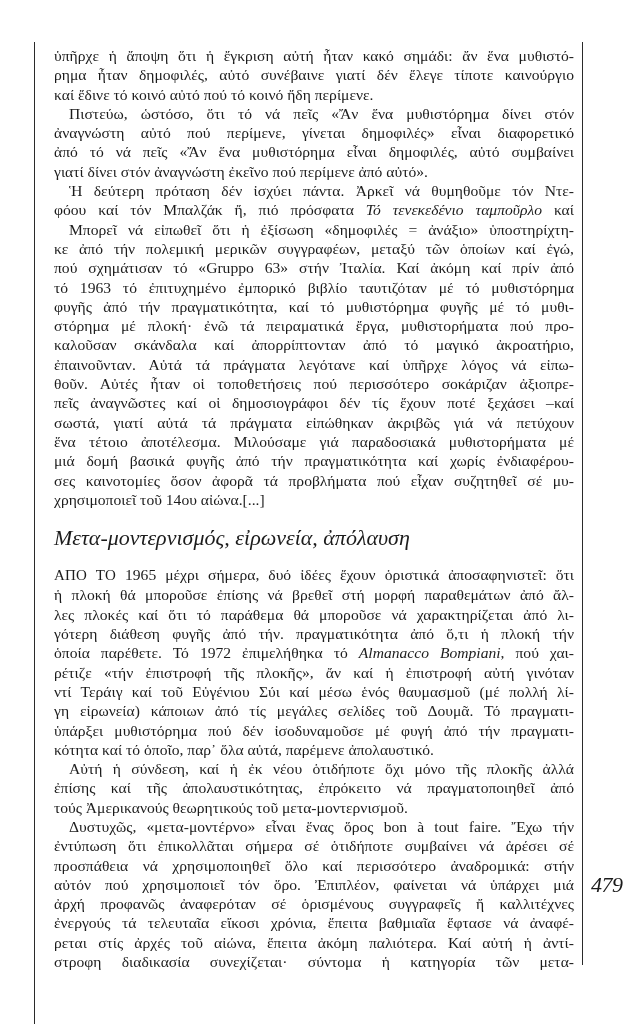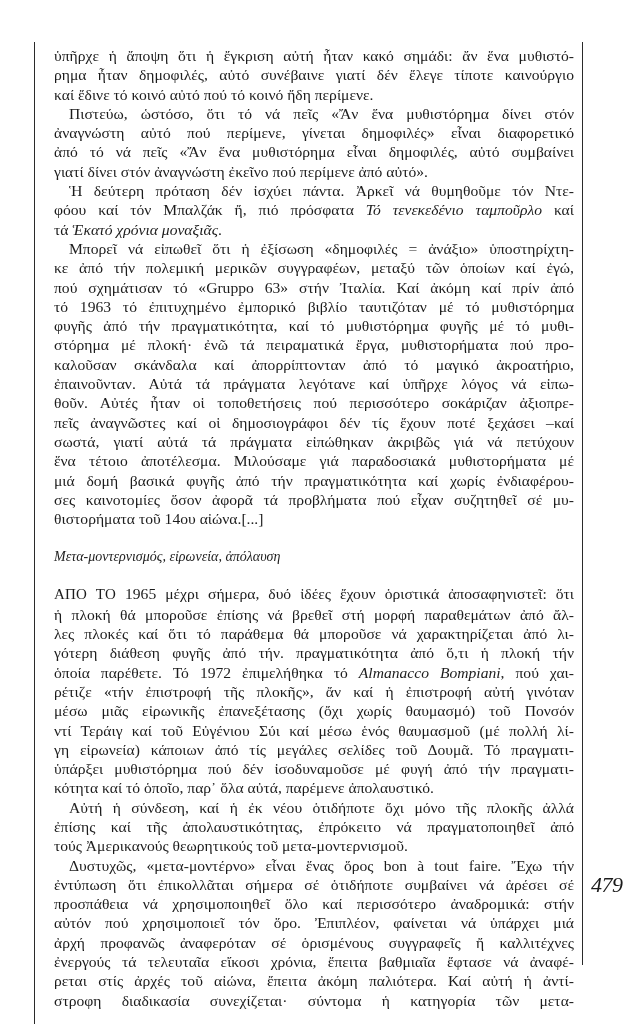--- a/index.html
+++ b/index.html
@@ -45,21 +45,21 @@
   }
   .text-col p .line.last {
     text-align-last: left;
   }
   .text-col p .line.first { padding-left: 15px; }
   .text-col p.noindent .line.first { padding-left: 0; }
   .text-col p { text-indent: 0; }
   .heading {
     margin: 18px 0 16px 0;
     font-style: italic;
-    font-size: 14px;
+    font-size: 22px;
     line-height: 22px;
     text-indent: 0;
   }
   .smallcaps { font-size: 15px; letter-spacing: 0.2px; }
   em { font-style: italic; }
   .page-number {
     position: absolute;
     left: 591px;
     top: 872px;
     font-size: 22px;
@@ -84,50 +84,48 @@
         </p>
         <p>
           <span class="line first">Πιστεύω, ὡστόσο, ὅτι τό νά πεῖς «Ἄν ἕνα μυθιστόρημα δίνει στόν</span>
           <span class="line">ἀναγνώστη αὐτό πού περίμενε, γίνεται δημοφιλές» εἶναι διαφορετικό</span>
           <span class="line">ἀπό τό νά πεῖς «Ἄν ἕνα μυθιστόρημα εἶναι δημοφιλές, αὐτό συμβαίνει</span>
           <span class="line last">γιατί δίνει στόν ἀναγνώστη ἐκεῖνο πού περίμενε ἀπό αὐτό».</span>
         </p>
         <p>
           <span class="line first">Ἡ δεύτερη πρόταση δέν ἰσχύει πάντα. Ἀρκεῖ νά θυμηθοῦμε τόν Ντε-</span>
           <span class="line">φόου καί τόν Μπαλζάκ ἤ, πιό πρόσφατα <em>Τό τενεκεδένιο ταμποῦρλο</em> καί</span>
-          <span class="line last">τά <em>Ἑκατό χρόνια μοναξιᾶς</em>.</span>
         </p>
         <p>
           <span class="line first">Μπορεῖ νά εἰπωθεῖ ὅτι ἡ ἐξίσωση «δημοφιλές = ἀνάξιο» ὑποστηρίχτη-</span>
           <span class="line">κε ἀπό τήν πολεμική μερικῶν συγγραφέων, μεταξύ τῶν ὁποίων καί ἐγώ,</span>
           <span class="line">πού σχημάτισαν τό «Gruppo 63» στήν Ἰταλία. Καί ἀκόμη καί πρίν ἀπό</span>
           <span class="line">τό 1963 τό ἐπιτυχημένο ἐμπορικό βιβλίο ταυτιζόταν μέ τό μυθιστόρημα</span>
           <span class="line">φυγῆς ἀπό τήν πραγματικότητα, καί τό μυθιστόρημα φυγῆς μέ τό μυθι-</span>
           <span class="line">στόρημα μέ πλοκή· ἐνῶ τά πειραματικά ἔργα, μυθιστορήματα πού προ-</span>
           <span class="line">καλοῦσαν σκάνδαλα καί ἀπορρίπτονταν ἀπό τό μαγικό ἀκροατήριο,</span>
           <span class="line">ἐπαινοῦνταν. Αὐτά τά πράγματα λεγότανε καί ὑπῆρχε λόγος νά εἰπω-</span>
           <span class="line">θοῦν. Αὐτές ἦταν οἱ τοποθετήσεις πού περισσότερο σοκάριζαν ἀξιοπρε-</span>
           <span class="line">πεῖς ἀναγνῶστες καί οἱ δημοσιογράφοι δέν τίς ἔχουν ποτέ ξεχάσει –καί</span>
           <span class="line">σωστά, γιατί αὐτά τά πράγματα εἰπώθηκαν ἀκριβῶς γιά νά πετύχουν</span>
           <span class="line">ἕνα τέτοιο ἀποτέλεσμα. Μιλούσαμε γιά παραδοσιακά μυθιστορήματα μέ</span>
           <span class="line">μιά δομή βασικά φυγῆς ἀπό τήν πραγματικότητα καί χωρίς ἐνδιαφέρου-</span>
           <span class="line">σες καινοτομίες ὅσον ἀφορᾶ τά προβλήματα πού εἶχαν συζητηθεῖ σέ μυ-</span>
-          <span class="line last">θιστορήματα τοῦ 14ου αἰώνα.[...]</span>
+          <span class="line last">χρησιμοποιεῖ τοῦ 14ου αἰώνα.[...]</span>
         </p>
       </div>
     <div class="heading">Μετα-μοντερνισμός, εἰρωνεία, ἀπόλαυση</div>
     <div id="after">
         <p class="noindent">
           <span class="line first"><span class="smallcaps">ΑΠΟ ΤΟ</span> 1965 μέχρι σήμερα, δυό ἰδέες ἔχουν ὁριστικά ἀποσαφηνιστεῖ: ὅτι</span>
           <span class="line">ἡ πλοκή θά μποροῦσε ἐπίσης νά βρεθεῖ στή μορφή παραθεμάτων ἀπό ἄλ-</span>
           <span class="line">λες πλοκές καί ὅτι τό παράθεμα θά μποροῦσε νά χαρακτηρίζεται ἀπό λι-</span>
           <span class="line">γότερη διάθεση φυγῆς ἀπό τήν. πραγματικότητα ἀπό ὅ,τι ἡ πλοκή τήν</span>
           <span class="line">ὁποία παρέθετε. Τό 1972 ἐπιμελήθηκα τό <em>Almanacco Bompiani</em>, πού χαι-</span>
           <span class="line">ρέτιζε «τήν ἐπιστροφή τῆς πλοκῆς», ἄν καί ἡ ἐπιστροφή αὐτή γινόταν</span>
-          <span class="line">μέσω μιᾶς εἰρωνικῆς ἐπανεξέτασης (ὄχι χωρίς θαυμασμό) τοῦ Πονσόν</span>
           <span class="line">ντί Τεράιγ καί τοῦ Εὐγένιου Σύι καί μέσω ἑνός θαυμασμοῦ (μέ πολλή λί-</span>
           <span class="line">γη εἰρωνεία) κάποιων ἀπό τίς μεγάλες σελίδες τοῦ Δουμᾶ. Τό πραγματι-</span>
           <span class="line">ὑπάρξει μυθιστόρημα πού δέν ἰσοδυναμοῦσε μέ φυγή ἀπό τήν πραγματι-</span>
           <span class="line last">κότητα καί τό ὁποῖο, παρ᾽ ὅλα αὐτά, παρέμενε ἀπολαυστικό.</span>
         </p>
         <p>
           <span class="line first">Αὐτή ἡ σύνδεση, καί ἡ ἐκ νέου ὁτιδήποτε ὄχι μόνο τῆς πλοκῆς ἀλλά</span>
           <span class="line">ἐπίσης καί τῆς ἀπολαυστικότητας, ἐπρόκειτο νά πραγματοποιηθεῖ ἀπό</span>
           <span class="line last">τούς Ἀμερικανούς θεωρητικούς τοῦ μετα-μοντερνισμοῦ.</span>
         </p>

